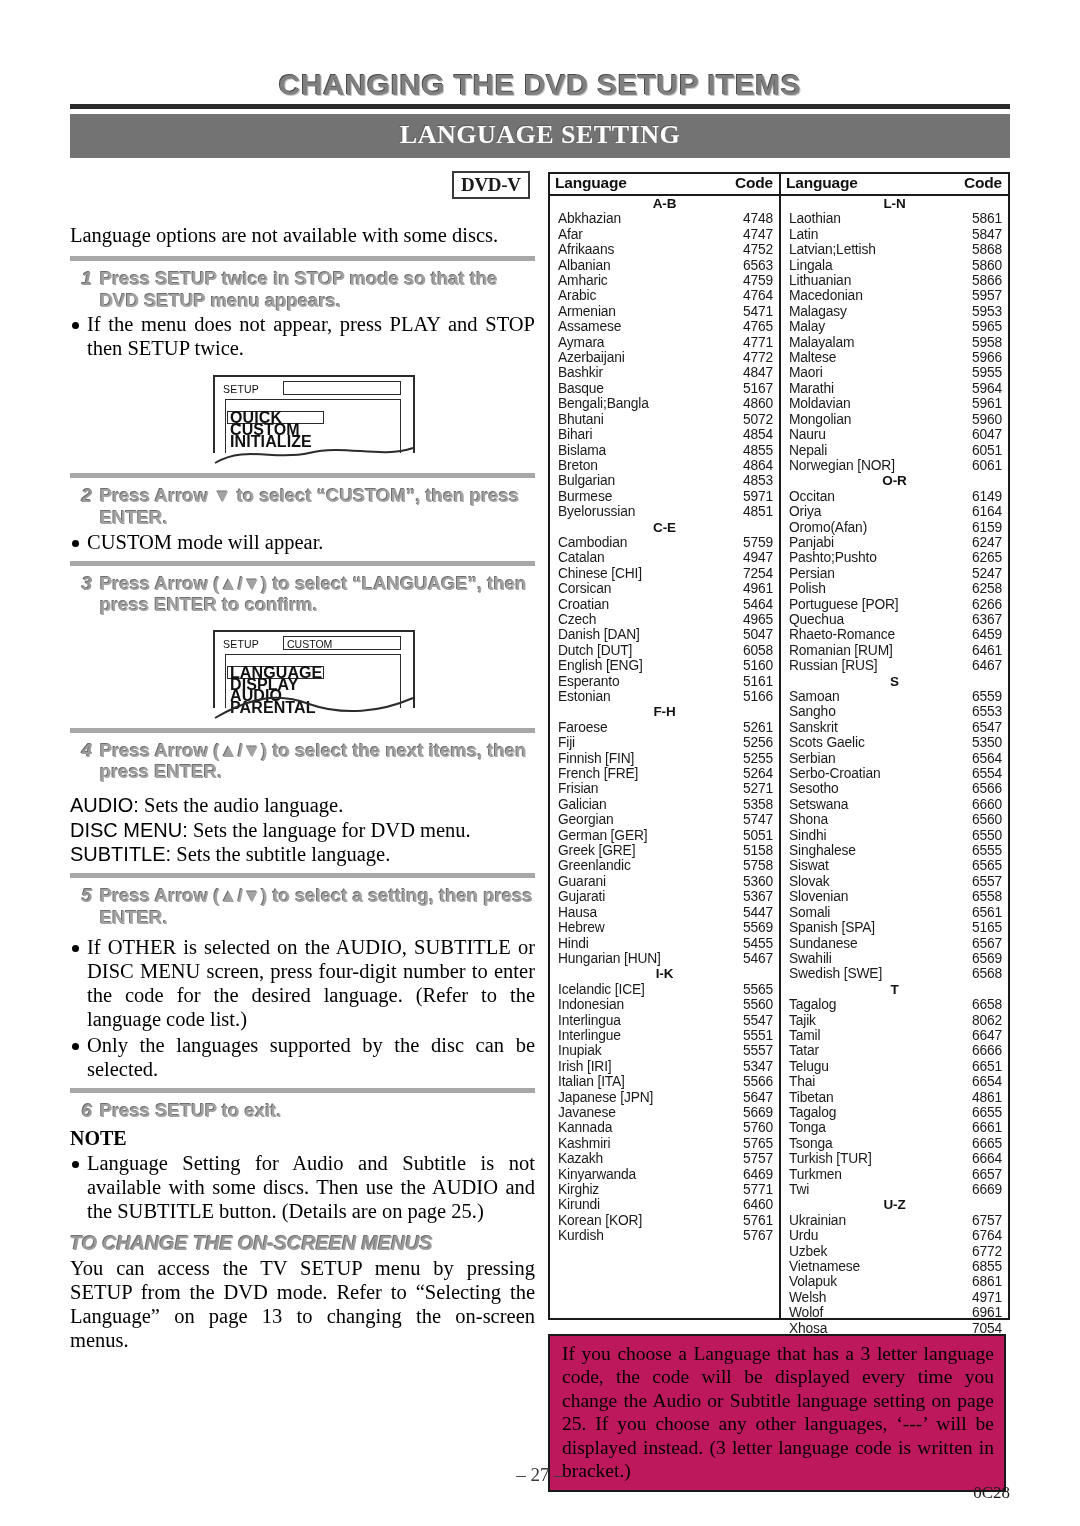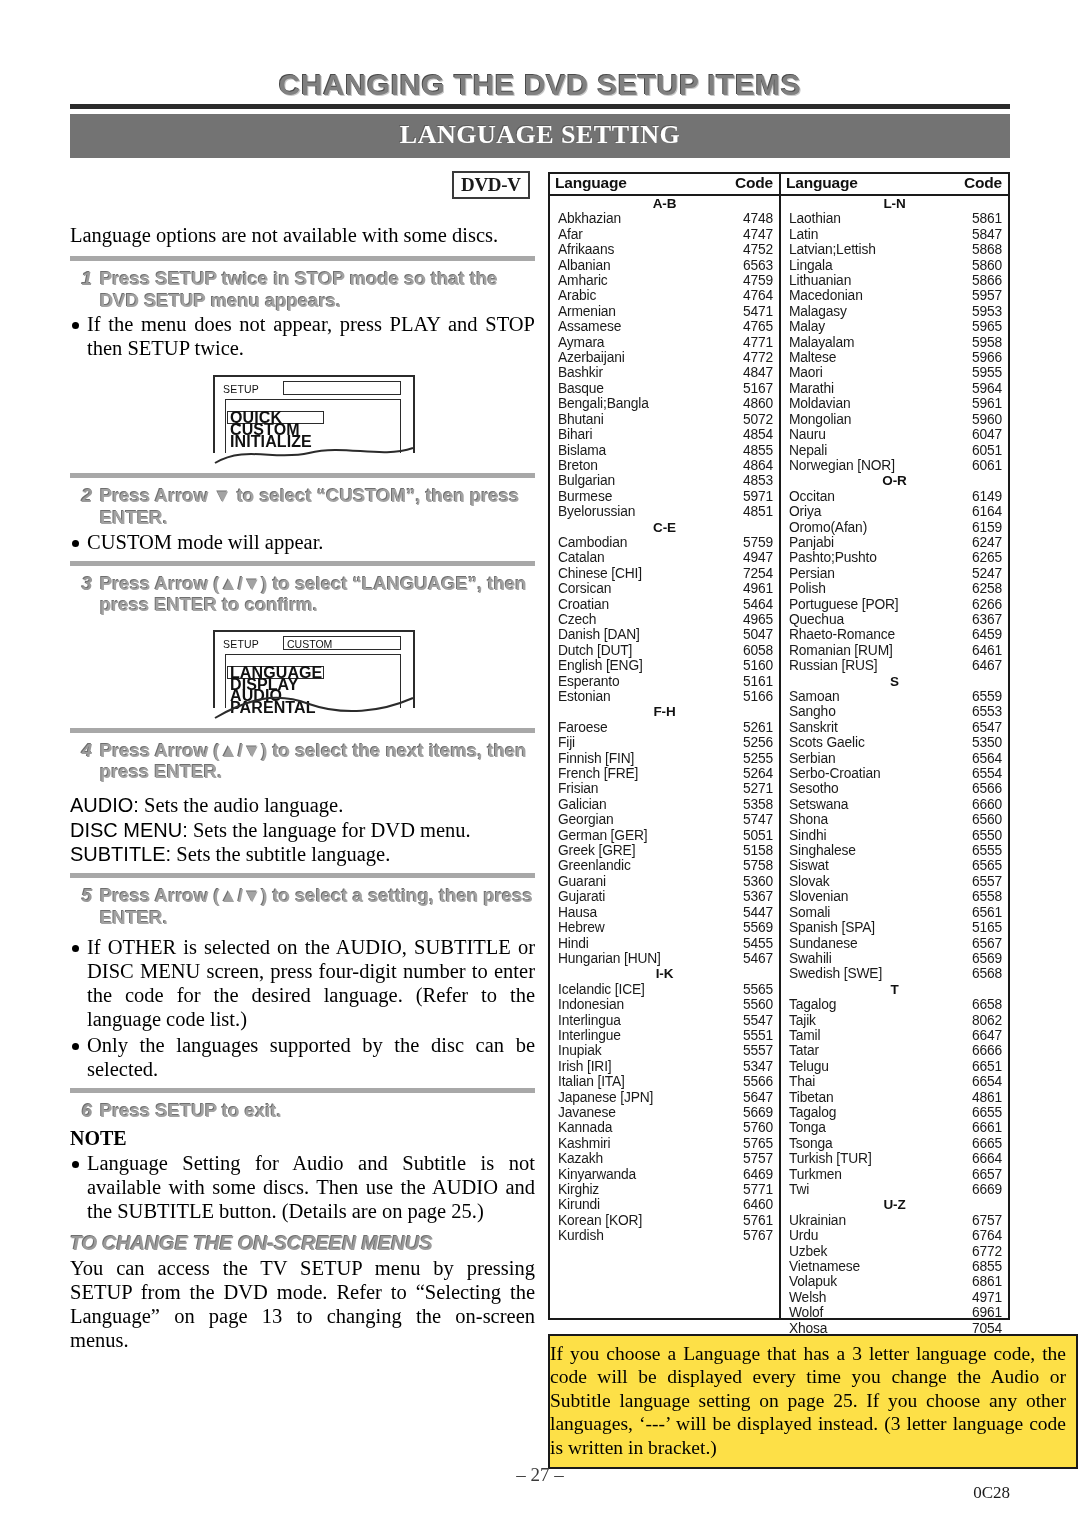--- a/index.html
+++ b/index.html
@@ -293,27 +293,27 @@
     letter-spacing: -0.15px;
     white-space: nowrap;
   }
   .lt-row .nm { padding-left: 2px; }
   .lt-row .cd { font-variant-numeric: tabular-nums; }
 
   
   .note-box {
     position: absolute;
     left: 548px; top: 1334px;
-    width: 530px;
+    width: 458px;
     border: 2px solid #1a1a1a;
-    padding: 6px 10px 8px 0;
+    padding: 6px 10px 8px 12px;
     font-size: 19.5px;
     line-height: 1.2;
     text-align: justify;
-    background: #fde047;
+    background: #be185d;
   }
 
   
   .pg-num {
     position: absolute;
     left: 0; top: 1464px;
     width: 1080px;
     text-align: center;
     font-size: 19px;
     color: #3a3a3a;

